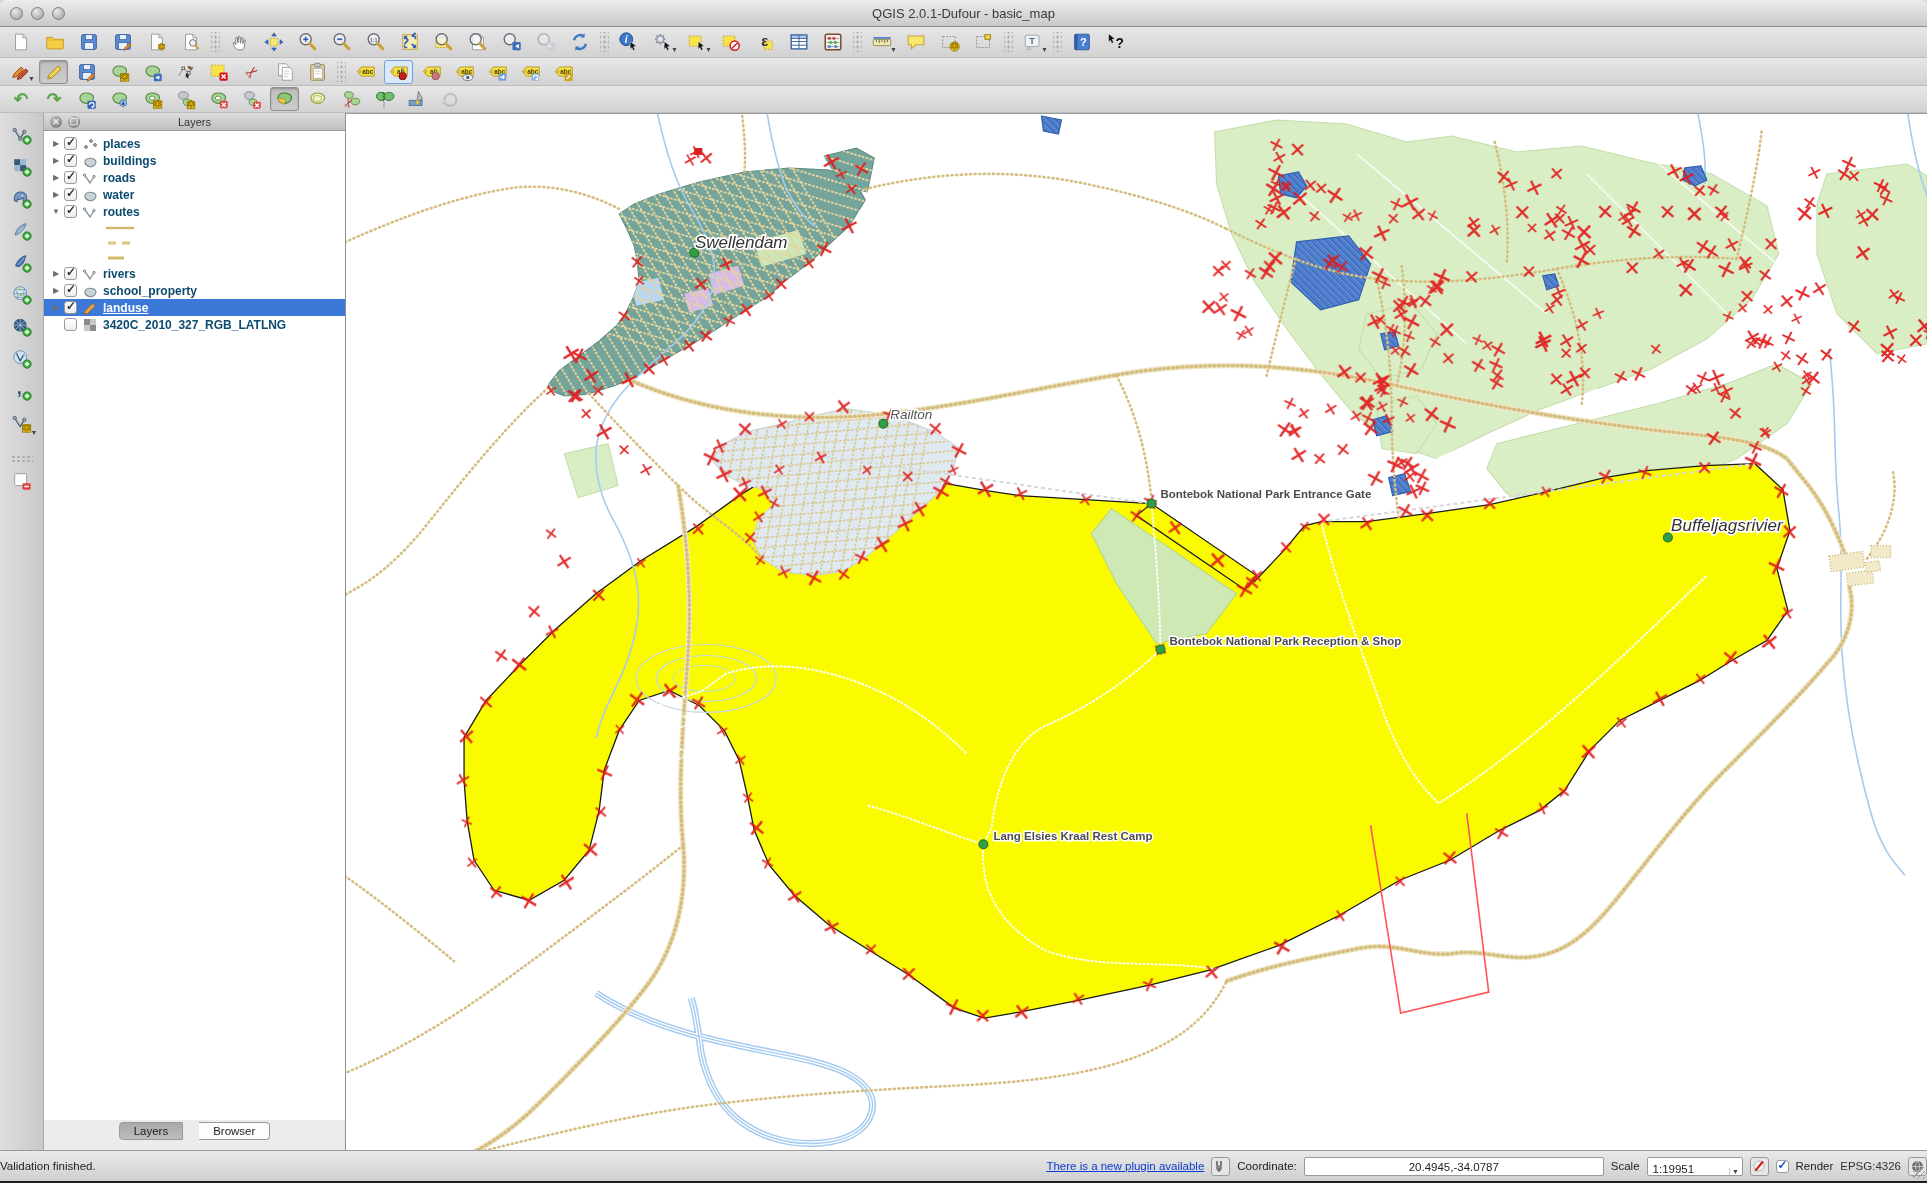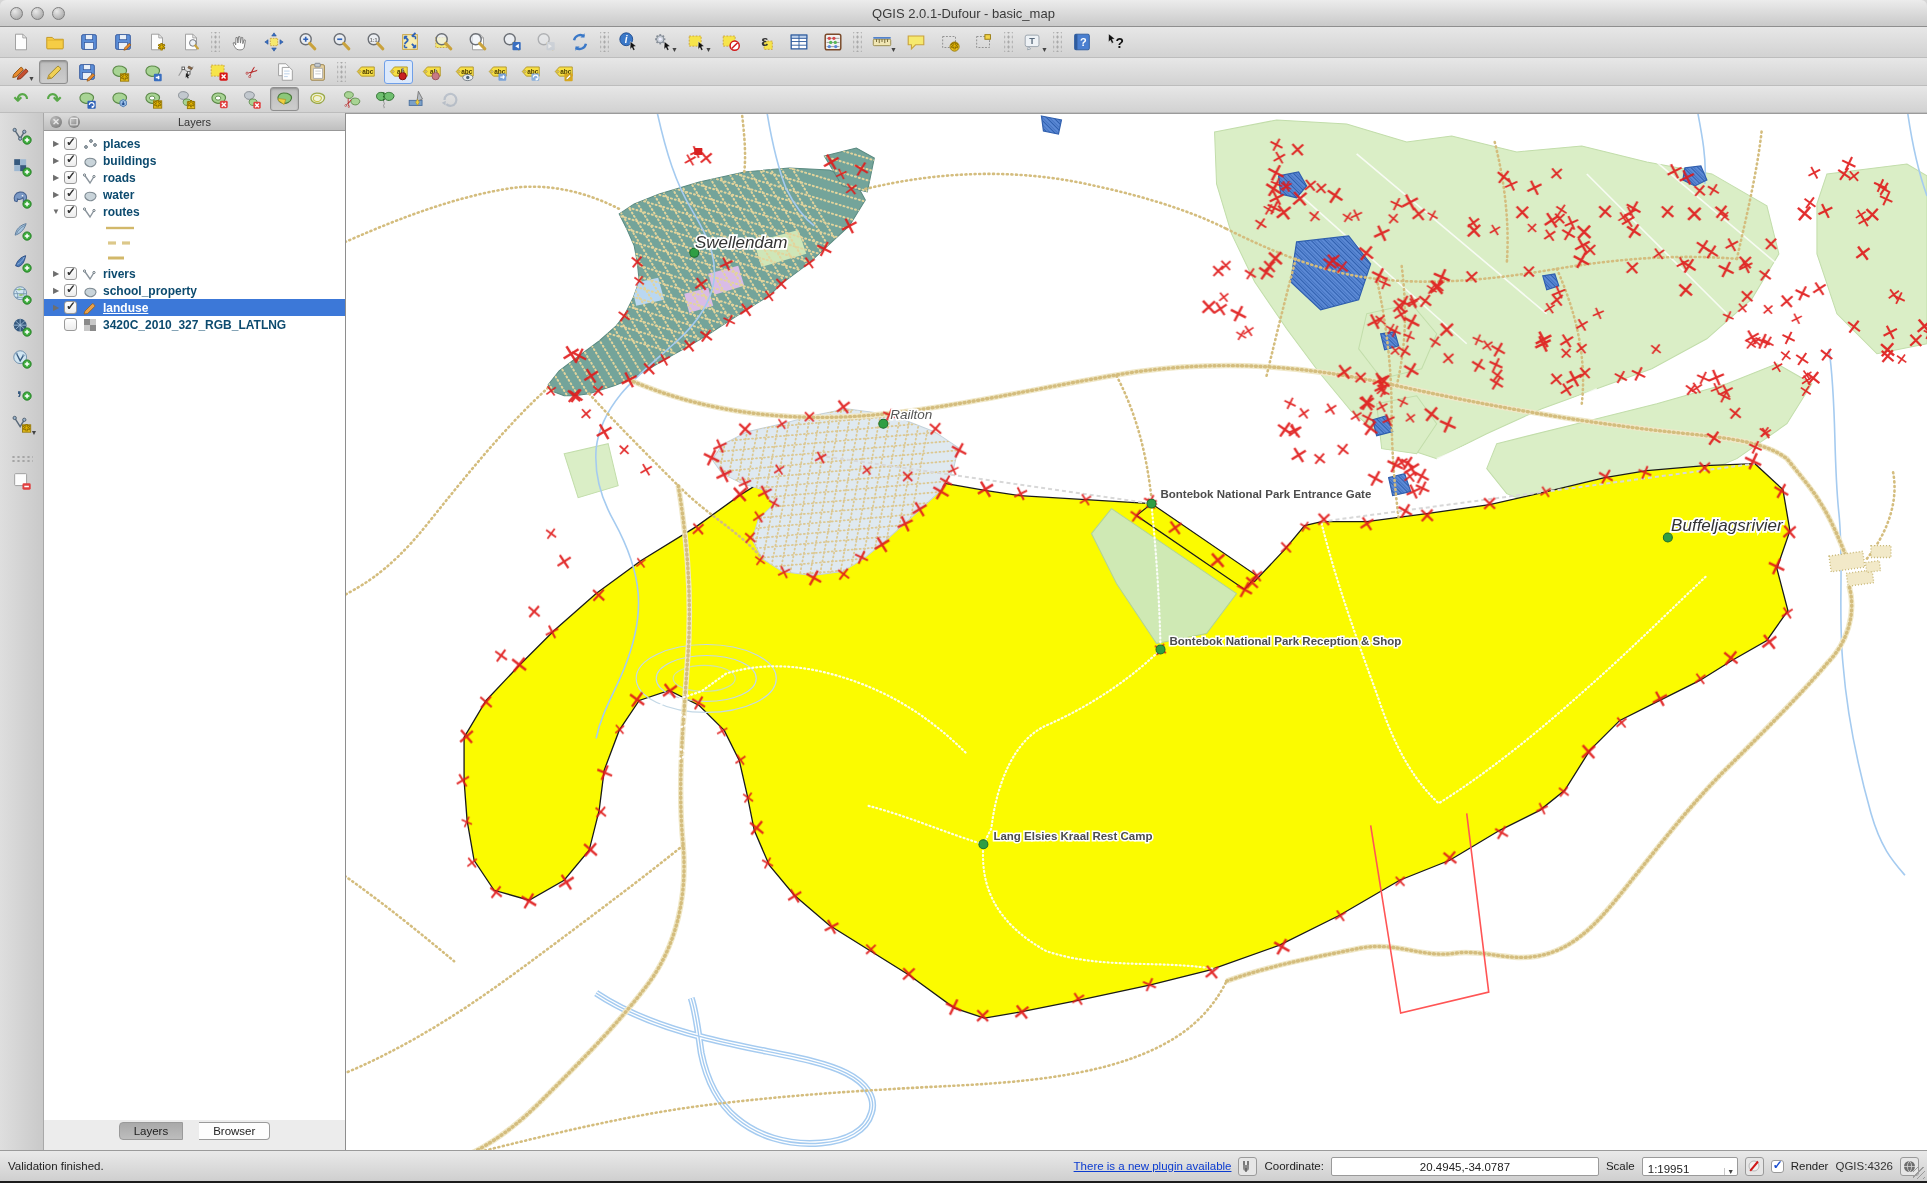--- a/index.html
+++ b/index.html
@@ -47,27 +47,27 @@
   .legend-row svg{width:34px;height:8px;}
   .panel-tabs{flex:0 0 30px;display:flex;align-items:flex-start;justify-content:center;padding-top:2px;background:#ececec;}
   .ptab{font-size:11.5px;padding:2px 14px;border:1px solid #9a9a9a;background:#fdfdfd;color:#222;}
   .ptab:first-child{border-radius:4px 0 0 4px;}
   .ptab:last-child{border-radius:0 4px 4px 0;border-left:none;margin-left:16px;}
   .ptab.active{background:linear-gradient(#a9a9a9,#bdbdbd);}
   
   #map{flex:1 1 auto;position:relative;background:#fff;border-top:1px solid #9b9b9b;}
   #map svg{position:absolute;inset:0;}
   
-  #statusbar{height:31px;background:linear-gradient(#e9e9e9,#cfcfcf);border-top:1px solid #9a9a9a;display:flex;align-items:center;font-size:11.5px;color:#222;padding:0 8px;position:relative;}
+  #statusbar{height:31px;background:linear-gradient(#e9e9e9,#cfcfcf);border-top:1px solid #9a9a9a;display:flex;align-items:center;font-size:11.5px;color:#222;padding:0 0;position:relative;}
   #sb-msg{flex:0 0 auto;}
   #sb-right{margin-left:auto;display:flex;align-items:center;gap:7px;}
   #plugin-link{color:#0b3bd0;text-decoration:underline;cursor:pointer;}
   .sb-iconbtn{width:19px;height:19px;border:1px solid #9a9a9a;border-radius:3px;background:#e6e6e6;display:flex;align-items:center;justify-content:center;}
   .sb-iconbtn svg{width:15px;height:15px;}
-  #coord-field{width:268px;height:19px;border:1px solid #9a9a9a;border-radius:2px;background:#fff;text-align:center;font-size:11.5px;line-height:18px;}
+  #coord-field{width:300px;height:19px;border:1px solid #9a9a9a;border-radius:2px;background:#fff;text-align:center;font-size:11.5px;line-height:18px;}
   #scale-combo{width:96px;height:19px;border:1px solid #9a9a9a;border-radius:2px;background:#fff;display:flex;align-items:flex-end;}
   #scale-combo .val{flex:1;padding-left:5px;font-size:11.5px;}
   #scale-combo .arr{width:13px;font-size:7px;color:#444;text-align:center;border-left:1px solid #c9c9c9;}
   .sb-check{width:13px;height:13px;border:1px solid #9a9a9a;border-radius:3px;background:#fff;position:relative;}
   .sb-check:after{content:"✓";position:absolute;left:1px;top:-3px;font-size:12px;color:#1c4fd0;font-weight:bold;}
   #resize-grip{position:absolute;right:2px;bottom:2px;width:12px;height:12px;background:repeating-linear-gradient(135deg,transparent 0 3px,#9a9a9a 3px 4px);}
   
   text.mlab{fill:#4c4c4c;font-weight:bold;font-size:11.5px;stroke:#fff;stroke-width:3px;paint-order:stroke;font-family:"Liberation Sans",sans-serif;}
   text.town{fill:#333;font-style:italic;font-weight:normal;font-size:17px;stroke:#fff;stroke-width:3.5px;paint-order:stroke;}
   text.town2{fill:#555;font-style:italic;font-weight:normal;font-size:13.5px;stroke:#fff;stroke-width:3px;paint-order:stroke;}
@@ -1581,21 +1581,21 @@
         <span class="arr">▼</span>
       </div>
       <span class="sb-iconbtn">
         <svg viewBox="0 0 15 15">
             <circle cx="7" cy="7" r="5" fill="#f2f2f2" stroke="#b8b8b8"></circle>
             <path d="M3.2 11.8 L11 2.5" stroke="#d01818" stroke-width="2"></path>
           </svg>
       </span>
       <span class="sb-check"></span>
       <span>Render</span>
-      <span style="color:#333;">QGIS:4326</span>
+      <span style="color:#333;">EPSG:4326</span>
       <span class="sb-iconbtn">
         <svg viewBox="0 0 15 15">
             <circle cx="7.5" cy="7.5" r="5.5" fill="#6e6e6e"></circle>
             <path d="M2 7.5h11M7.5 2a8 8 0 0 1 0 11M7.5 2a8 8 0 0 0 0 11" stroke="#d8d8d8" stroke-width=".8" fill="none"></path>
           </svg>
       </span>
     </div>
     <div id="resize-grip"></div>
   </div>
 </div>

